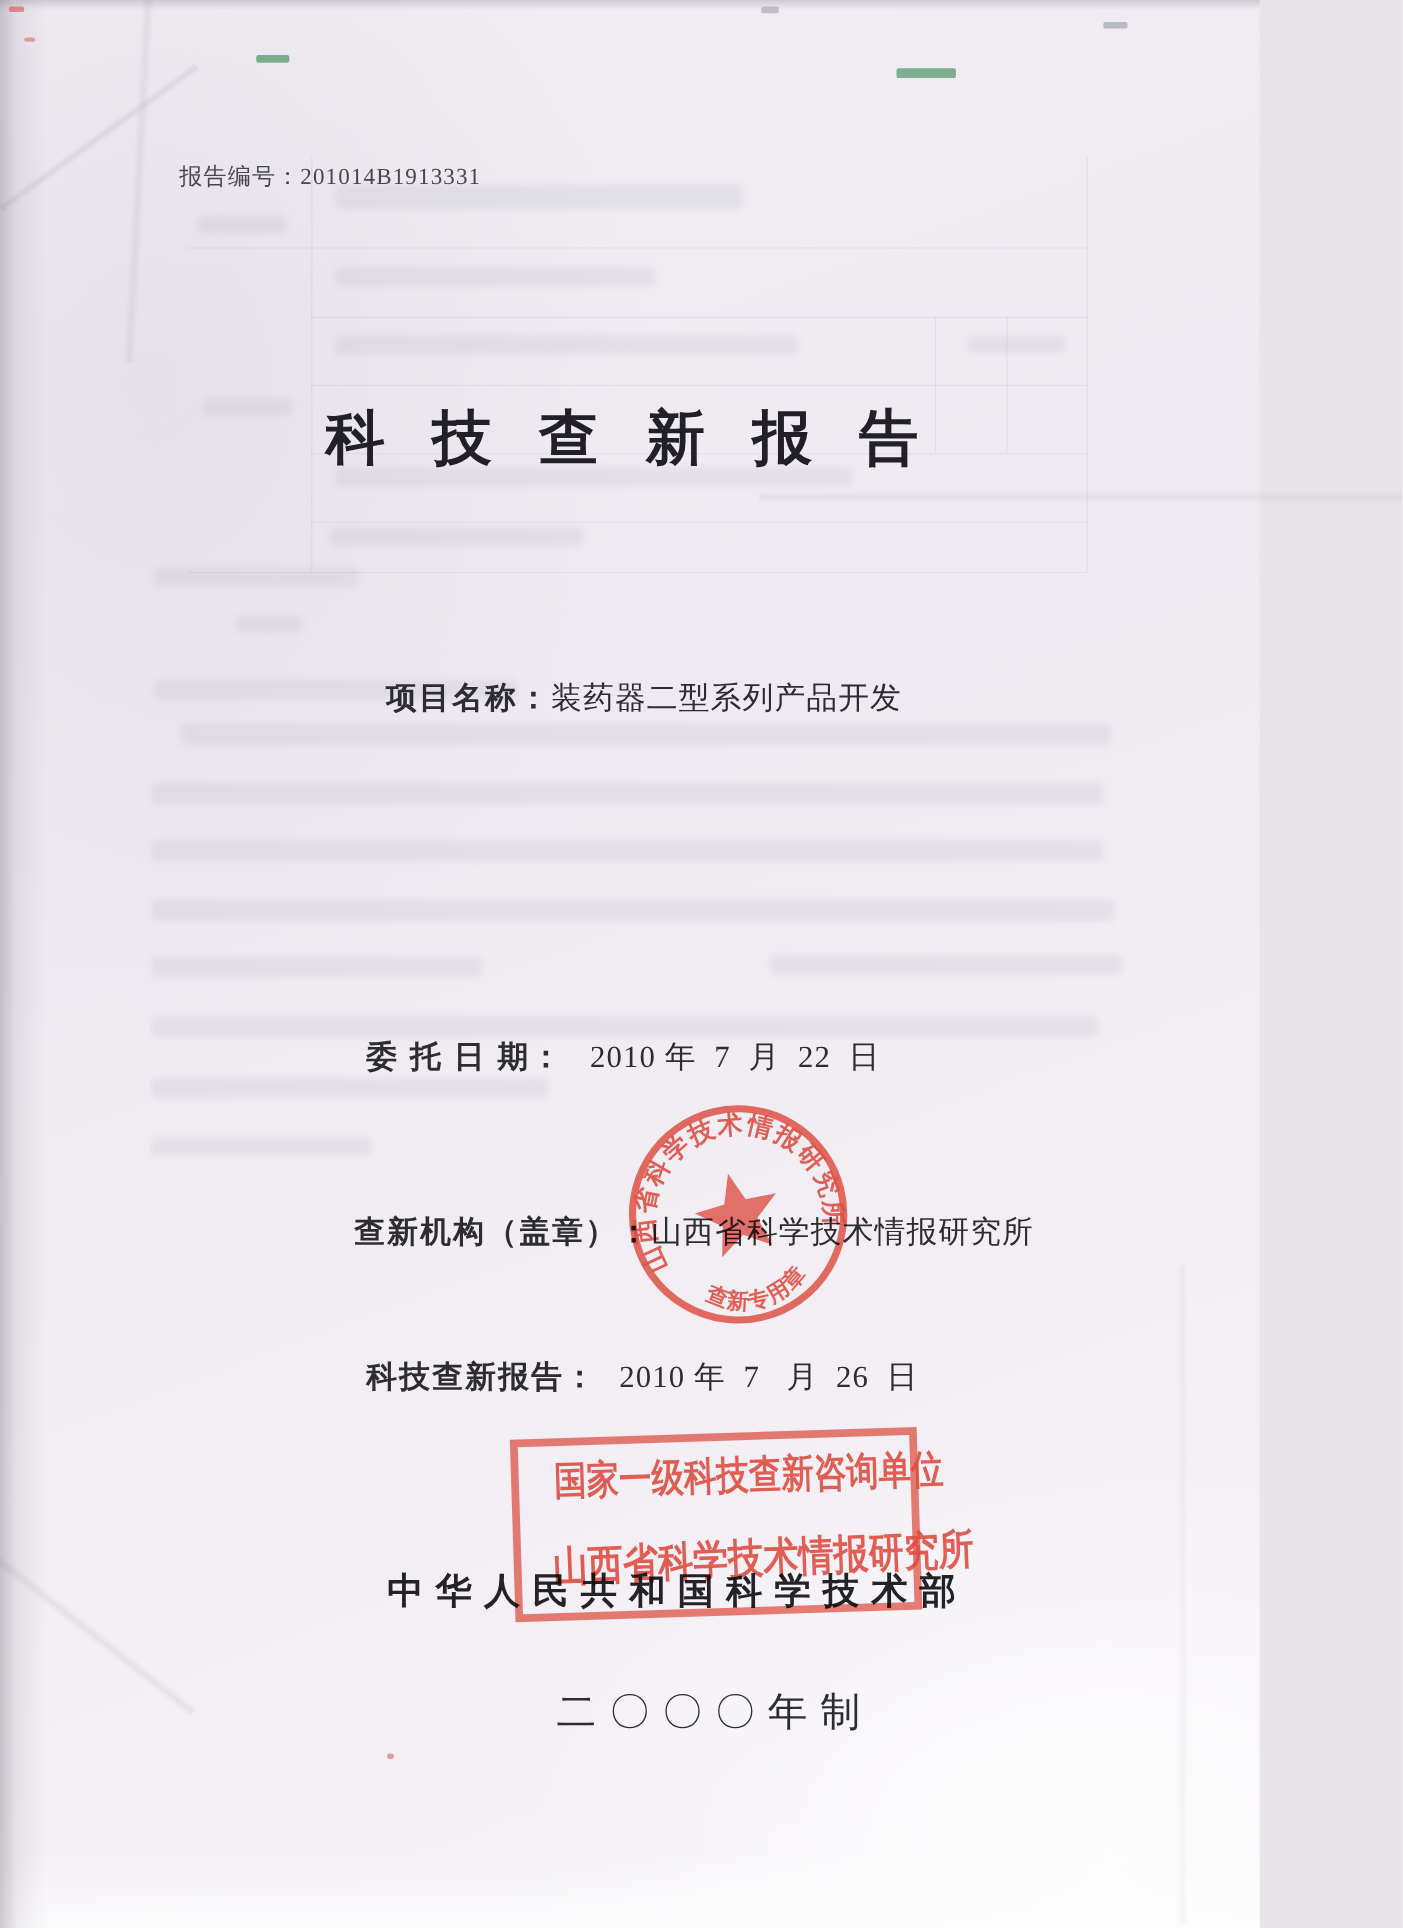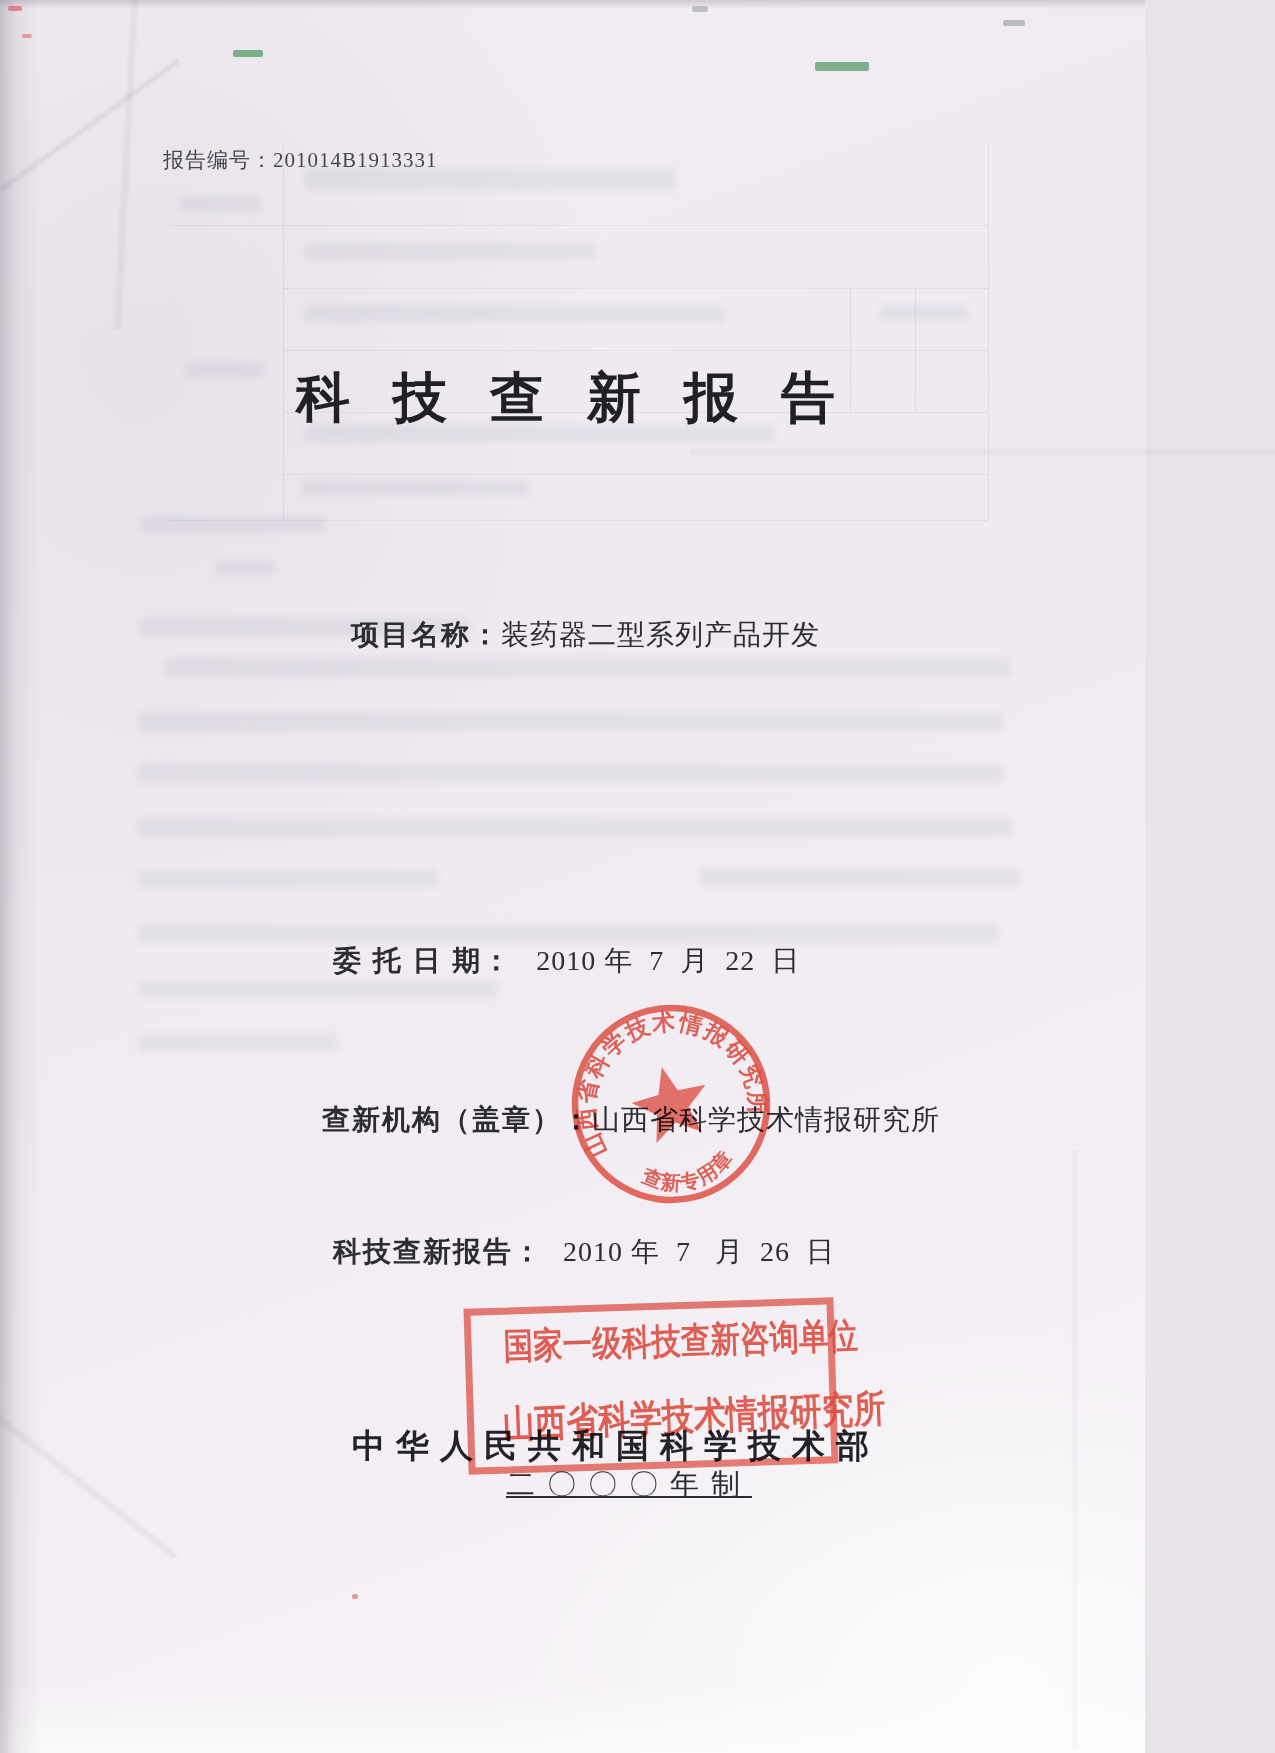--- a/index.html
+++ b/index.html
@@ -31,21 +31,21 @@
   .pre{white-space:pre;}
   .f1{left:351px;top:582px;margin-top:34px;}
   .f2{left:322px;top:794px;}
   .f3{left:333px;top:942px;}
   .f3 .fvalue{margin-left:24px;}
   .f4{left:322px;top:1101px;}
   .f5{left:333px;top:1233px;}
   .f5 .fvalue{margin-left:20px;}
   .ministry{left:352px;top:1424px;font-family:"Liberation Sans","DejaVu Sans",sans-serif;
             font-weight:700;font-size:33px;letter-spacing:11px;color:#222228;white-space:nowrap;text-align:right;}
-  .edition{left:506px;top:1465px;font-size:29px;letter-spacing:12px;color:#2c2c32;white-space:nowrap;text-decoration:underline;}
+  .edition{left:506px;top:1532px;font-size:36px;letter-spacing:12px;color:#2c2c32;white-space:nowrap;}
   
   .stamp-round{left:563px;top:996px;width:216px;height:216px;mix-blend-mode:multiply;opacity:.88;}
   .stamp-rect{left:466px;top:1303px;width:370px;height:166px;border:7px solid rgba(229,61,45,.72);
               transform:rotate(-1.8deg);mix-blend-mode:multiply;opacity:.9;box-sizing:border-box;}
   .rs-line{color:rgba(229,58,42,.88);font-family:"Liberation Sans","DejaVu Sans",sans-serif;
            font-weight:700;white-space:nowrap;text-align:center;}
   .rs1{font-size:36px;transform:scaleX(.82);transform-origin:center;margin-top:8px;letter-spacing:0px;}
   .rs2{font-size:38px;transform:scaleX(.84) rotate(-.6deg);transform-origin:center;margin-top:26px;}
 </style>
 </head>

